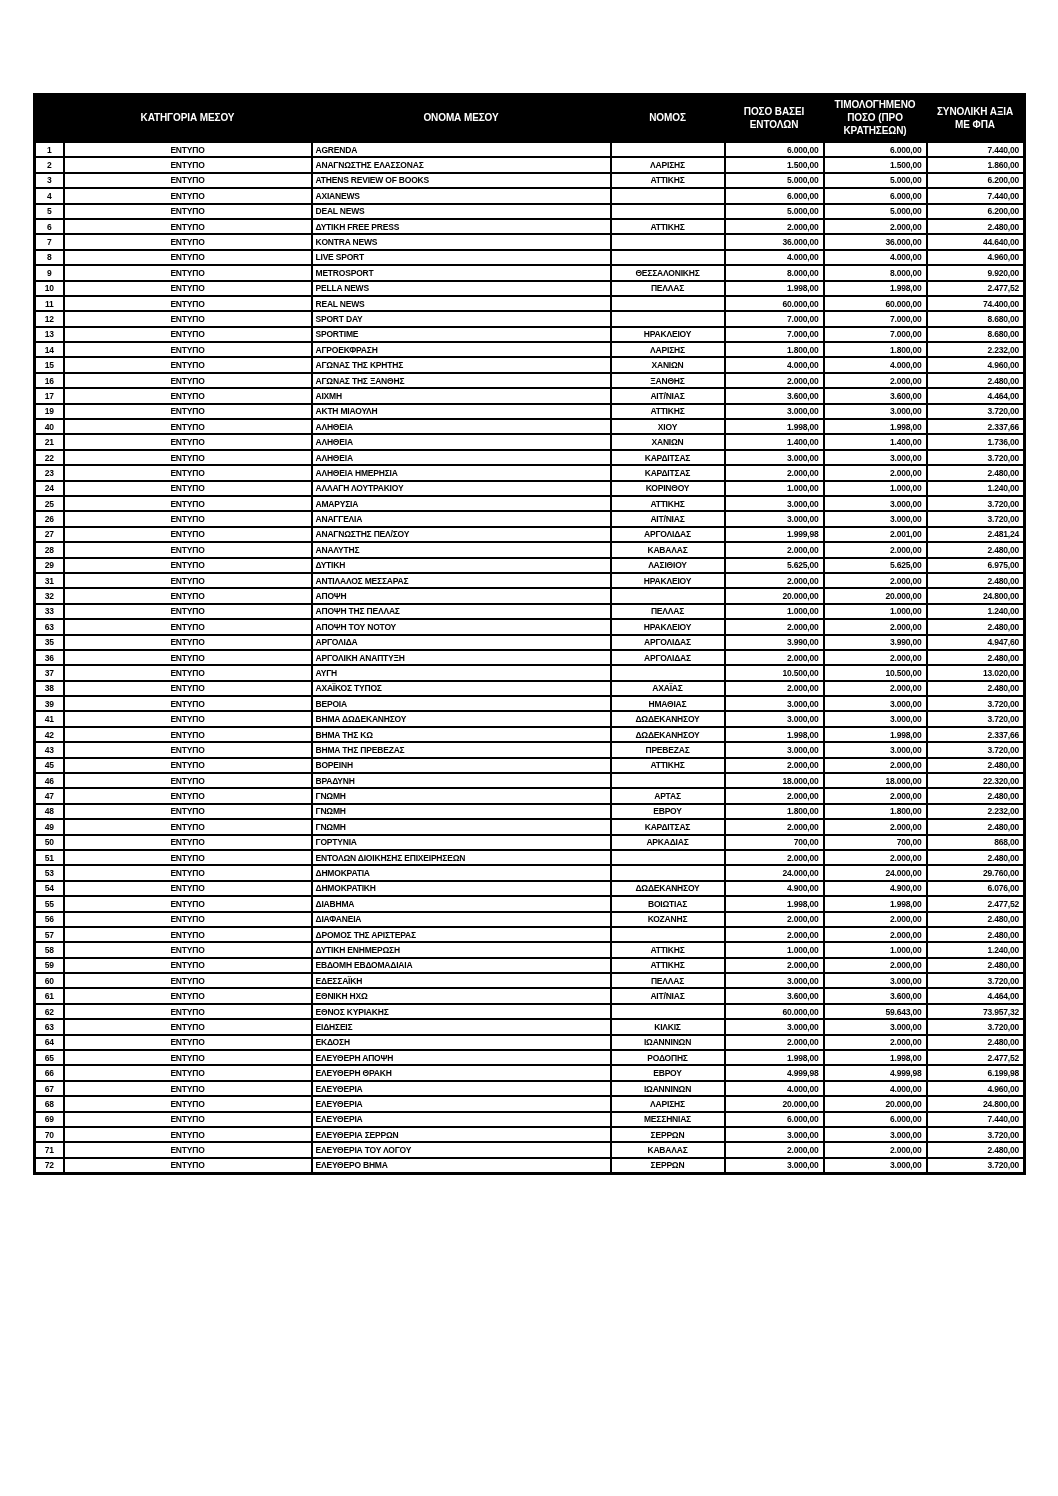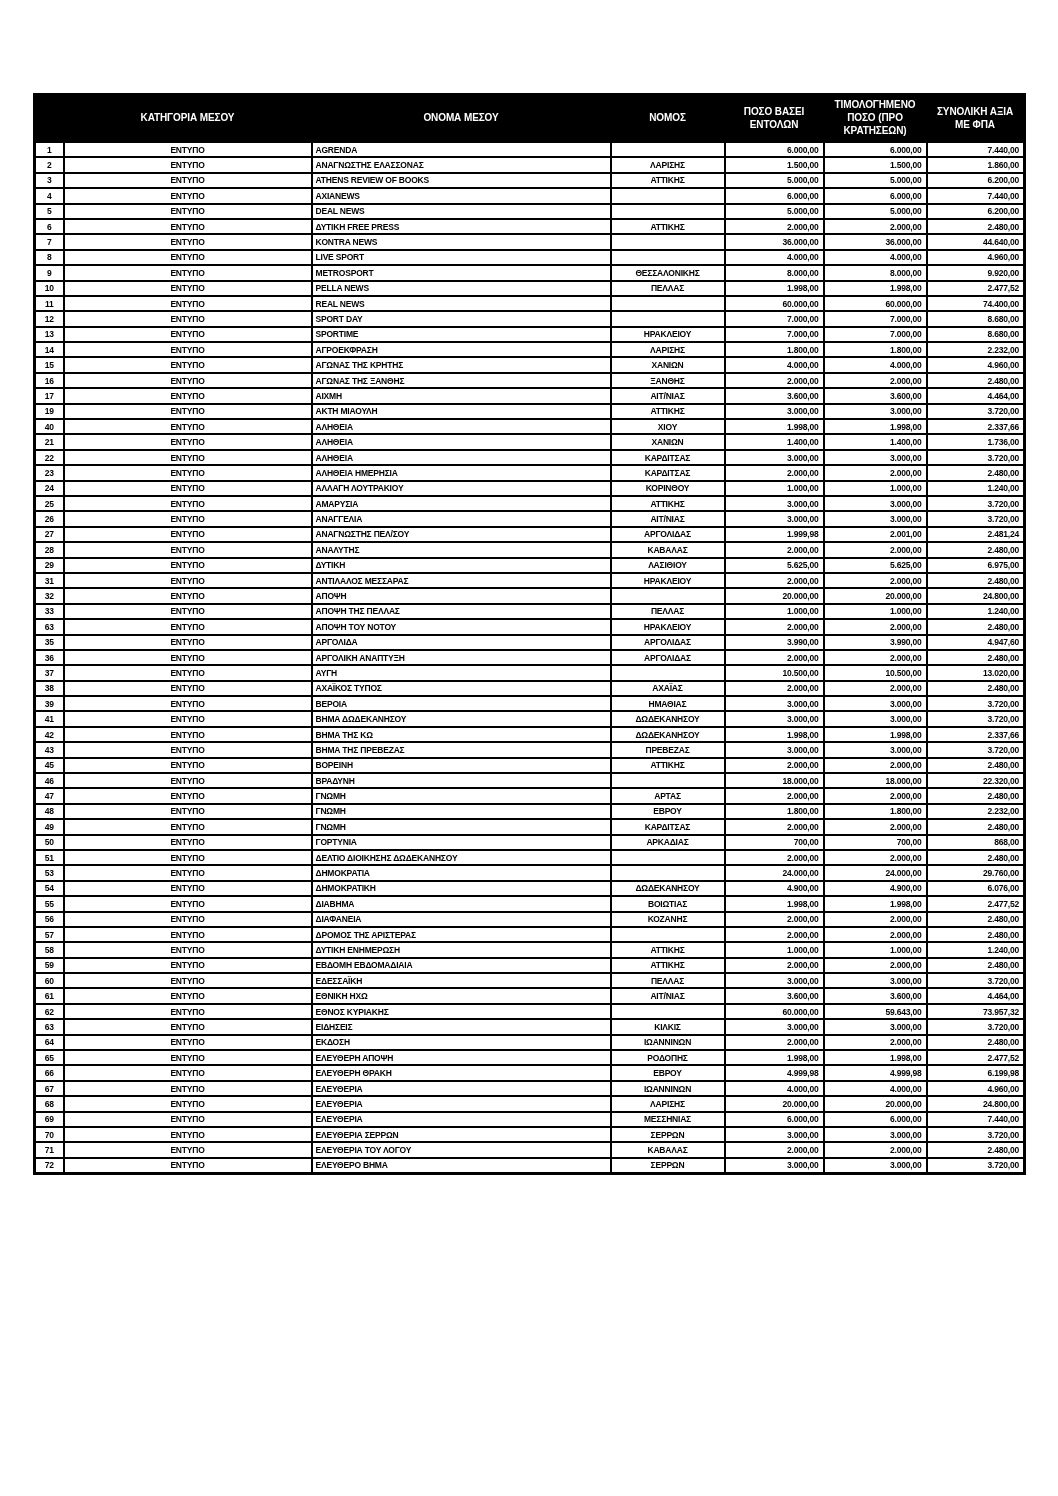--- a/index.html
+++ b/index.html
@@ -514,21 +514,21 @@
     <td class="t-left">ΓΟΡΤΥΝΙΑ</td>
     <td class="t-center">ΑΡΚΑΔΙΑΣ</td>
     <td class="t-right">700,00</td>
     <td class="t-right">700,00</td>
     <td class="t-right">868,00</td>
   </tr>
 
   <tr>
     <td class="t-center">51</td>
     <td class="t-center">ΕΝΤΥΠΟ</td>
-    <td class="t-left">ΔΕΛΤΙΟ ΔΙΟΙΚΗΣΗΣ ΔΩΔΕΚΑΝΗΣΟΥ</td>
+    <td class="t-left">ΕΝΤΟΛΩΝ ΔΙΟΙΚΗΣΗΣ ΕΠΙΧΕΙΡΗΣΕΩΝ</td>
     <td class="t-center"></td>
     <td class="t-right">2.000,00</td>
     <td class="t-right">2.000,00</td>
     <td class="t-right">2.480,00</td>
   </tr>
 
 
   <tr>
     <td class="t-center">53</td>
     <td class="t-center">ΕΝΤΥΠΟ</td>

